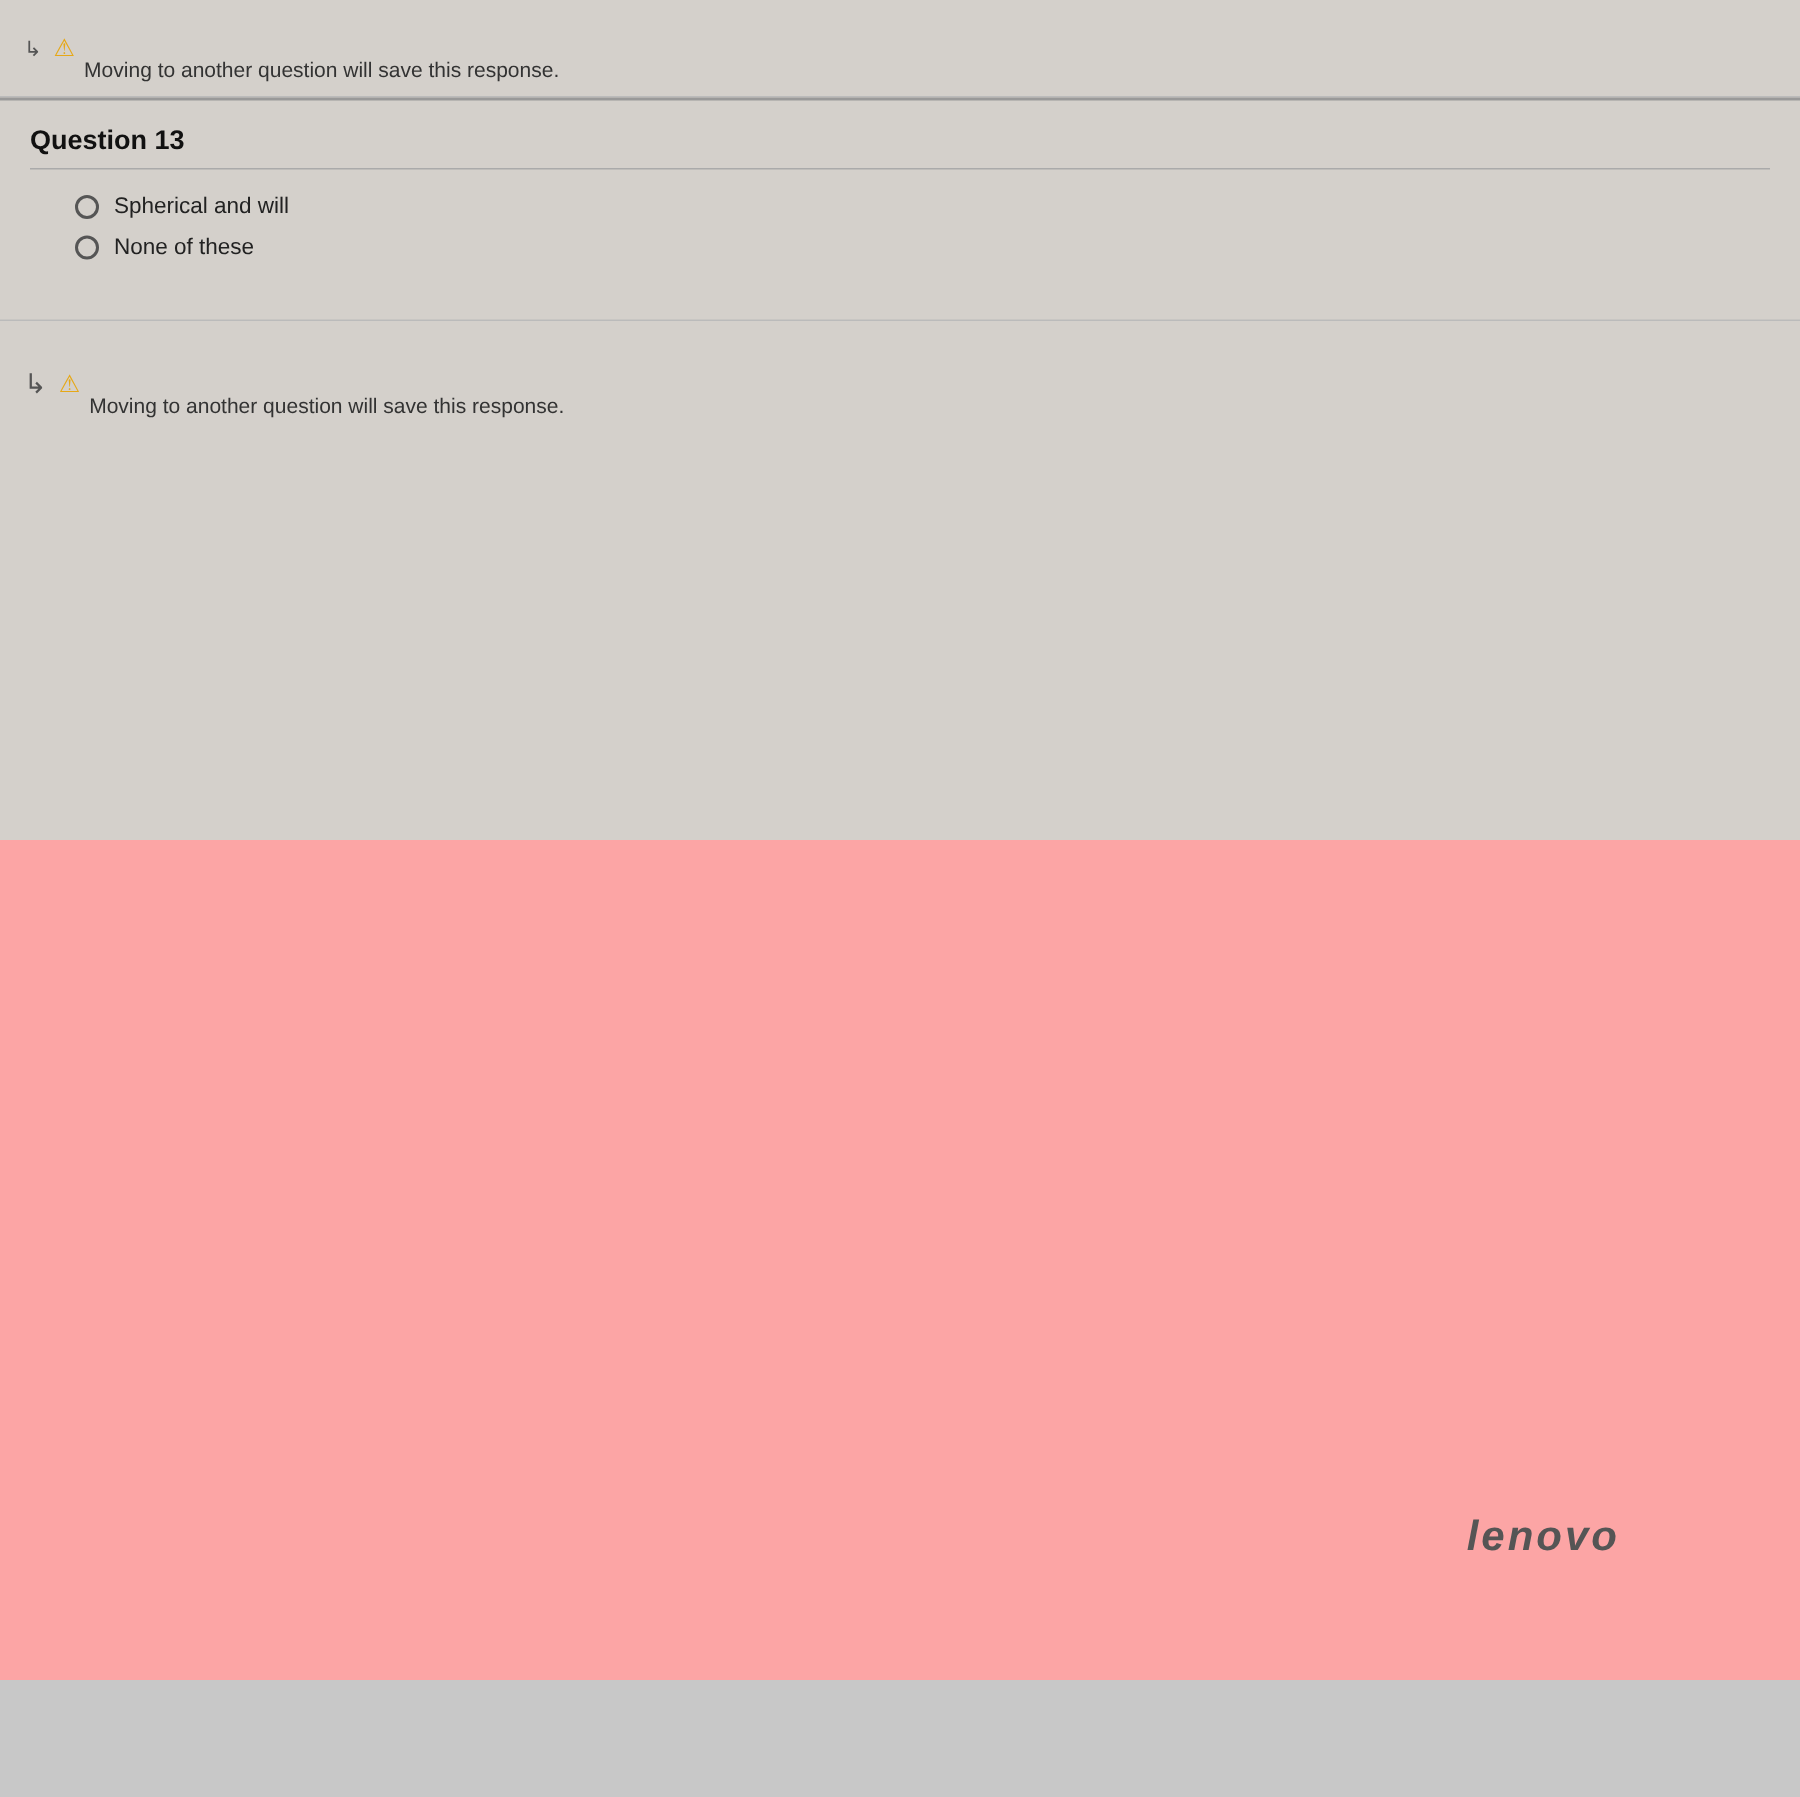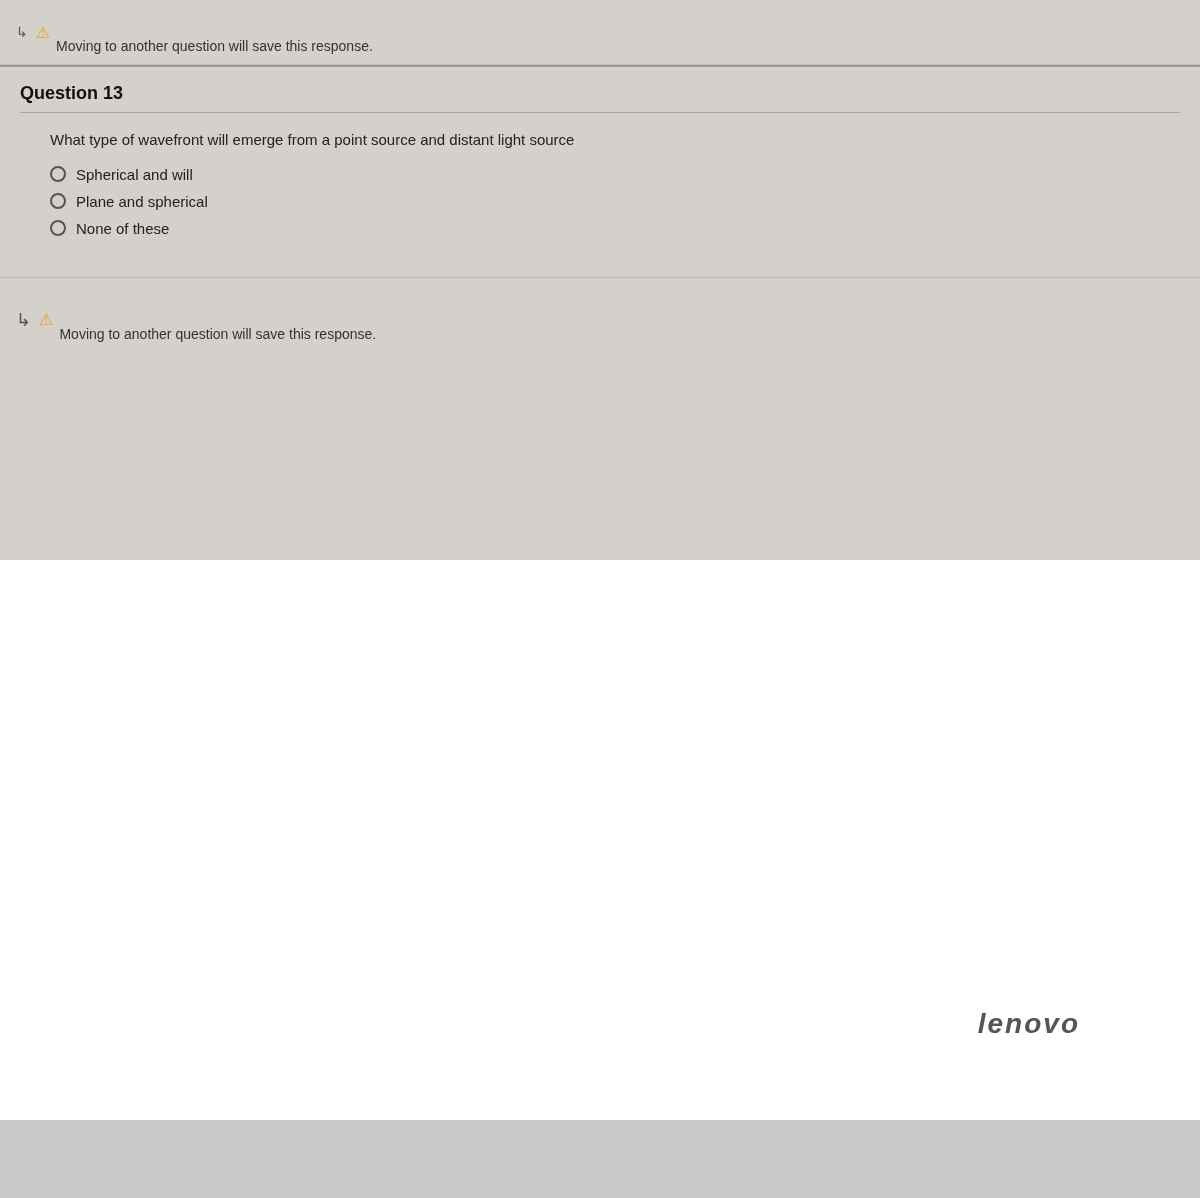--- a/index.html
+++ b/index.html
@@ -147,21 +147,21 @@
     }
 
     
     .edge-icon-svg {
       width: 28px;
       height: 28px;
     }
 
     
     .black-area {
-      background-color: #ffffff;
+      background-color: #fca5a5;
       height: 560px;
       width: 100%;
       position: relative;
     }
 
     .lenovo-logo {
       position: absolute;
       bottom: 80px;
       right: 120px;
       color: #555;
@@ -184,30 +184,25 @@
   <div class="warning-bar-top">
     <span class="arrow-icon">↳</span>
     <span class="warning-icon">⚠</span>
     <span class="warning-text">Moving to another question will save this response.</span>
   </div>
 
   <div class="question-section">
     <div class="question-title">Question 13</div>
 
     <div class="question-body">
-      <div class="question-text">What type of wavefront will emerge from a point source and distant light source</div>
 
       <ul class="options-list">
         <li class="option-item">
           <span class="radio-btn"></span>
           <span>Spherical and will</span>
-        </li>
-        <li class="option-item">
-          <span class="radio-btn"></span>
-          <span>Plane and spherical</span>
         </li>
         <li class="option-item">
           <span class="radio-btn"></span>
           <span>None of these</span>
         </li>
       </ul>
     </div>
   </div>
 
   <div class="warning-bar-bottom">

